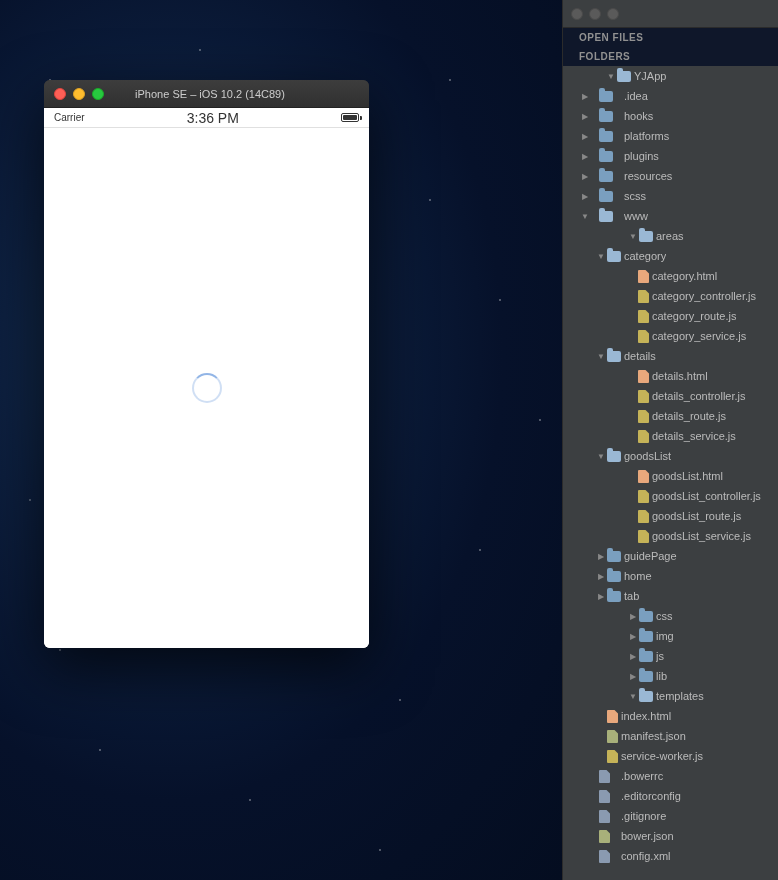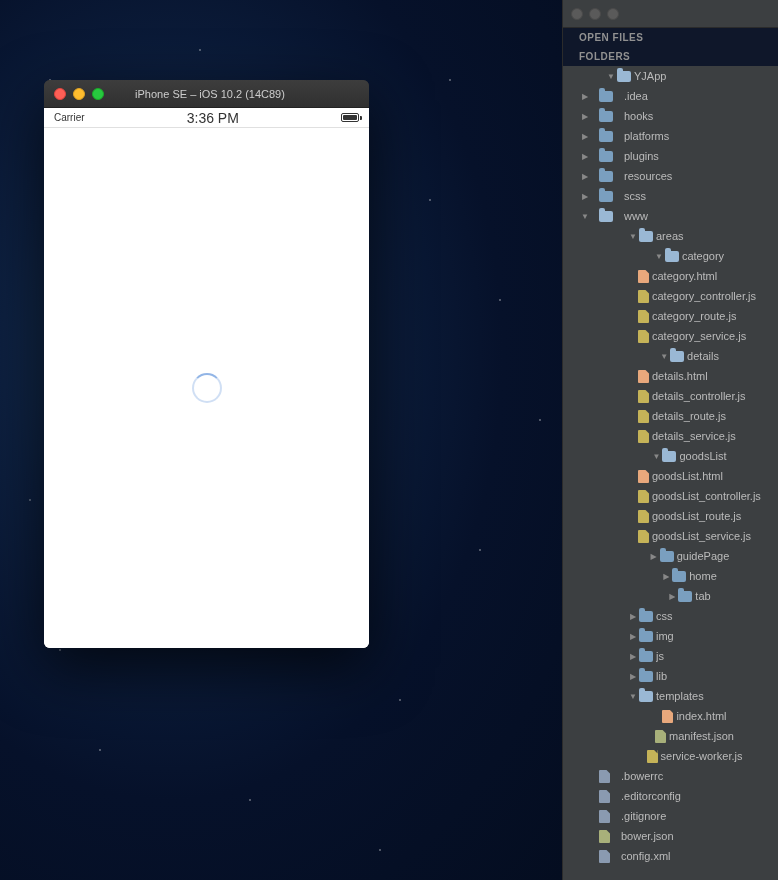--- a/index.html
+++ b/index.html
@@ -302,21 +302,21 @@
     .tree-label {
       color: #bbbbbb;
       font-size: 11px;
       overflow: hidden;
       text-overflow: ellipsis;
     }
 
     .indent-1 { padding-left: 4px; margin-left: 38px; }
     .indent-2 { padding-left: 16px; gap: 8px; }
     .indent-3 { padding-left: 28px; margin-left: 36px; }
-    .indent-4 { padding-left: 40px; justify-content: center; }
+    .indent-4 { padding-left: 32px; }
     .indent-5 { padding-left: 23px; margin-left: 40px; }
   </style>
 </head>
 <body>
 
 <div class="desktop">
 
   <div class="simulator-window">
 
     <div class="window-titlebar">

